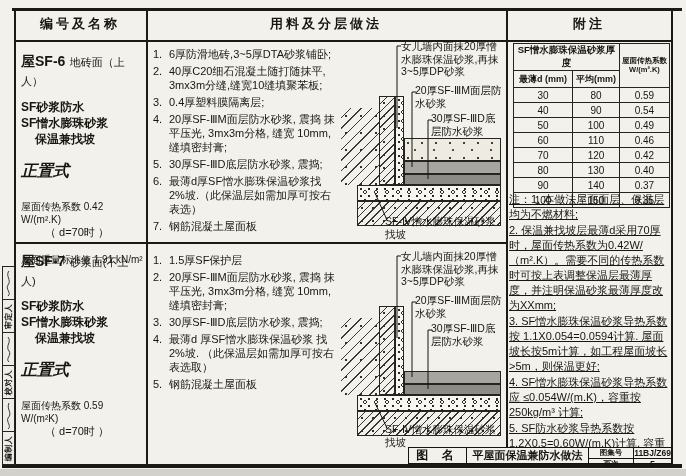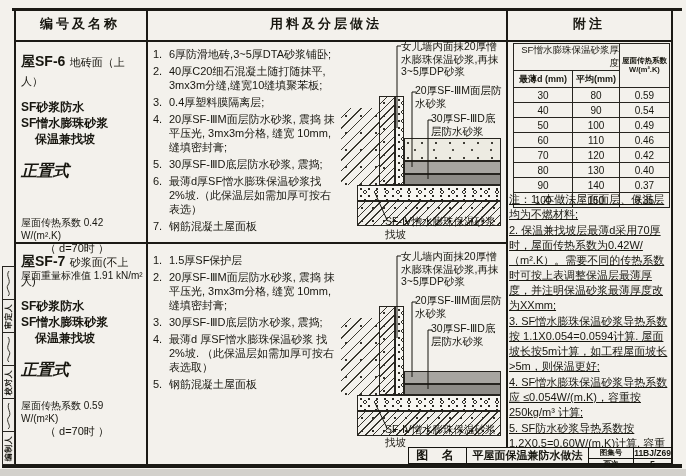--- a/index.html
+++ b/index.html
@@ -34,21 +34,21 @@
   .topping{background-color:#edebe2;
          background-image:radial-gradient(circle at 3px 4px,#403e36 1px,rgba(0,0,0,0) 1.3px),
          radial-gradient(circle at 10px 11px,#54524a 0.8px,rgba(0,0,0,0) 1.1px);
          background-size:14px 15px,19px 13px;}
   .gray1{background-color:#a7a5a0;}
   .gray2{background-color:#8d8b86;}
   .dlabel{position:absolute;font-size:10.5px;line-height:12.5px;}
   
   .ntable{border-collapse:collapse;}
   .ntable td,.ntable th{border:1px solid #26241f;text-align:center;padding:0;vertical-align:middle;}
-  .ntable .sp{font-size:9.5px;font-weight:400;text-align:right;}
+  .ntable .sp{font-size:9.5px;font-weight:700;}
   .ntable .sub{font-size:9px;font-weight:700;}
   .ntable .c3h{font-size:7.5px;font-weight:700;line-height:8.5px;}
   .ntable .dt{font-size:10px;height:14px;}
   .npara{font-size:11px;line-height:15px;margin:0 0 1px 0;text-decoration:underline;}
   
   .tbar{position:absolute;display:flex;box-sizing:border-box;border:1.5px solid #15140f;background:#f3f1ec;}
   .tcell{box-sizing:border-box;display:flex;align-items:center;justify-content:center;}
   
   .mcell{box-sizing:border-box;border:1px solid #26241f;border-bottom:none;display:flex;align-items:center;justify-content:center;overflow:hidden;background:#efede8;}
   .vrole{transform:rotate(-90deg);white-space:nowrap;font-size:8px;font-weight:700;letter-spacing:0.5px;}
@@ -101,21 +101,21 @@
 
   <div class="abs" style="left:21px;top:52px;width:122px;">
     <div>
       <span class="code">屋SF-6</span>
       <span class="surf">地砖面（上人）</span>
     </div>
     <div class="feat" style="margin-top:10px;">SF砂浆防水</div>
     <div class="feat">SF憎水膨珠砂浆</div>
     <div class="feat" style="margin-left:14px;">保温兼找坡</div>
     <div class="orient" style="margin-top:14px;">正置式</div>
-    <div class="small" style="margin-top:34px;">屋面传热系数 0.42 W/(m².K)</div>
+    <div class="small" style="margin-top:18px;">屋面传热系数 0.42 W/(m².K)</div>
     <div class="small" style="margin-left:24px;font-size:11px;">（ d=70时 ）</div>
     <div class="small" style="margin-top:13px;">屋面重量标准值 1.91 kN/m²</div>
   </div>
 
   <div class="abs" style="left:153px;top:47px;width:186px;">
     <div class="mat">
         <span class="mn">1.</span>
         <span class="mt">6厚防滑地砖,3~5厚DTA砂浆铺卧;</span>
       </div>
     <div class="mat">

